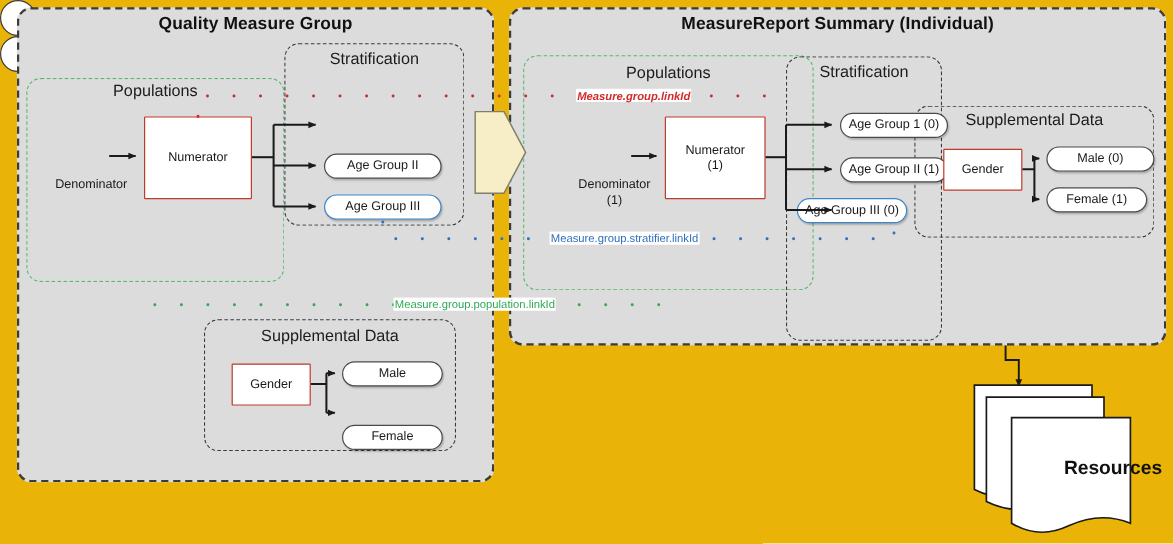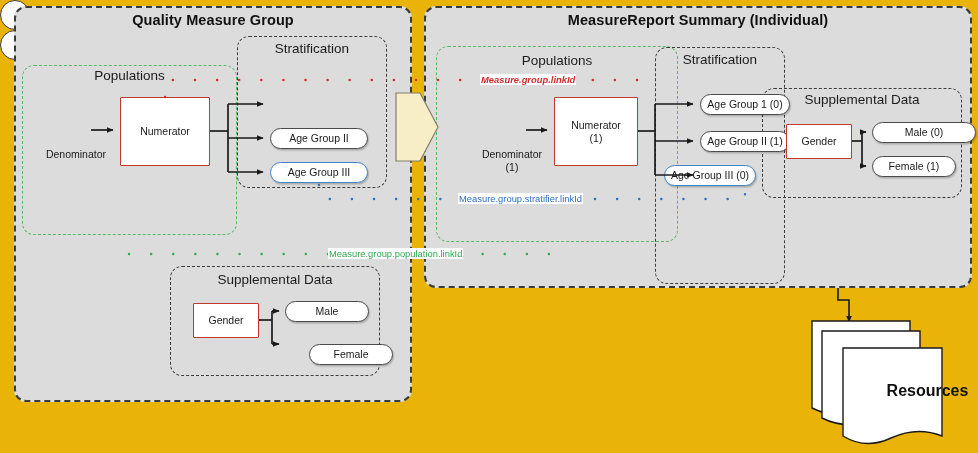--- a/index.html
+++ b/index.html
@@ -138,21 +138,21 @@
 
   <div class="node rect-red" style="left:120px; top:97px; width:90px; height:69px;">Numerator</div>
 
   <div class="node pill" style="left:270px; top:128px; width:98px; height:21px;">Age Group II</div>
   <div class="node pill-blue" style="left:270px; top:162px; width:98px; height:21px;">Age Group III</div>
 
   <div class="sub dashdot" style="left:170px; top:266px; width:210px; height:110px;"></div>
   <div class="sub-title" style="left:170px; top:272px; width:210px;">Supplemental Data</div>
   <div class="node rect-red" style="left:193px; top:303px; width:66px; height:35px;">Gender</div>
   <div class="node pill" style="left:285px; top:301px; width:84px; height:21px;text-align:center;">Male</div>
-  <div class="node pill" style="left:285px; top:344px; width:84px; height:21px;margin-left:24px;">Female</div>
+  <div class="node pill" style="left:285px; top:354px; width:84px; height:21px;">Female</div>
 
   <div class="panel" style="left:424px; top:6px; width:548px; height:282px;"></div>
   <div class="panel-title" style="left:424px; top:12px; width:548px;">MeasureReport Summary (Individual)</div>
 
   <div class="sub green" style="left:436px; top:46px; width:242px; height:196px;"></div>
   <div class="sub-title" style="left:436px; top:53px; width:242px;">Populations</div>
 
   <div class="sub dashdot" style="left:655px; top:47px; width:130px; height:237px;"></div>
   <div class="sub-title" style="left:655px; top:52px; width:130px;">Stratification</div>
 
@@ -168,21 +168,21 @@
   <div class="node rect-red" style="left:554px; top:97px; width:84px; height:69px; flex-direction:column;">
     <span>Numerator</span>
     <span>(1)</span>
   </div>
 
   <div class="node pill" style="left:700px; top:94px; width:90px; height:21px;">Age Group 1 (0)</div>
   <div class="node pill" style="left:700px; top:131px; width:90px; height:21px;">Age Group II (1)</div>
   <div class="node pill-blue" style="left:664px; top:165px; width:92px; height:21px;">Age Group III (0)</div>
 
   <div class="node rect-red" style="left:786px; top:124px; width:66px; height:35px;">Gender</div>
-  <div class="node pill" style="left:872px; top:122px; width:104px; height:21px;">Male (0)</div>
+  <div class="node pill" style="left:872px; top:122px; width:90px; height:21px;">Male (0)</div>
   <div class="node pill" style="left:872px; top:156px; width:84px; height:21px;">Female (1)</div>
 
   <svg class="overlay" viewBox="0 0 978 453" xmlns="http://www.w3.org/2000/svg">
     <defs>
       <marker id="ah" markerWidth="7" markerHeight="7" refX="6" refY="3.2" orient="auto" markerUnits="userSpaceOnUse">
         <path d="M0,0.4 L6.6,3.2 L0,6 z" fill="#1a1a1a"></path>
       </marker>
     </defs>
 
     <line x1="91" y1="130" x2="113" y2="130" stroke="#1a1a1a" stroke-width="1.7" marker-end="url(#ah)"></line>

